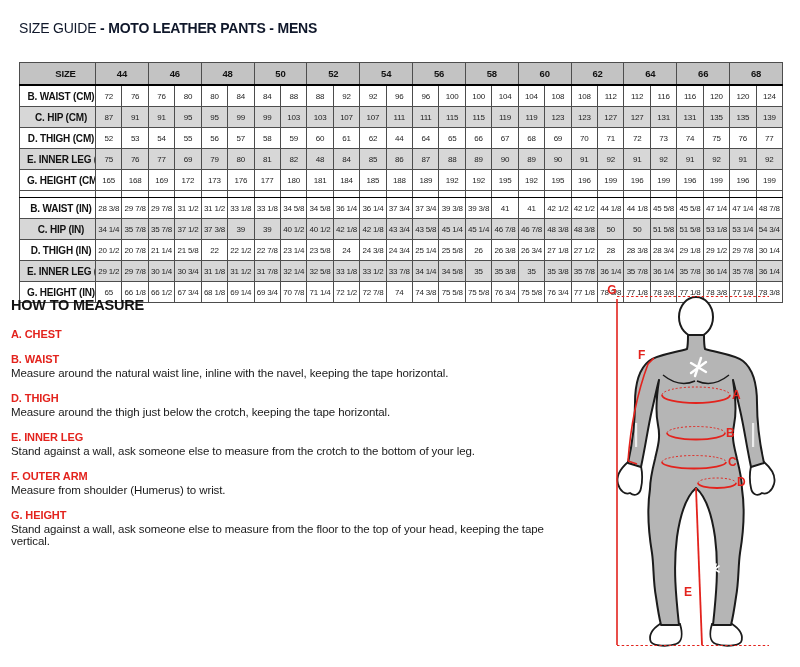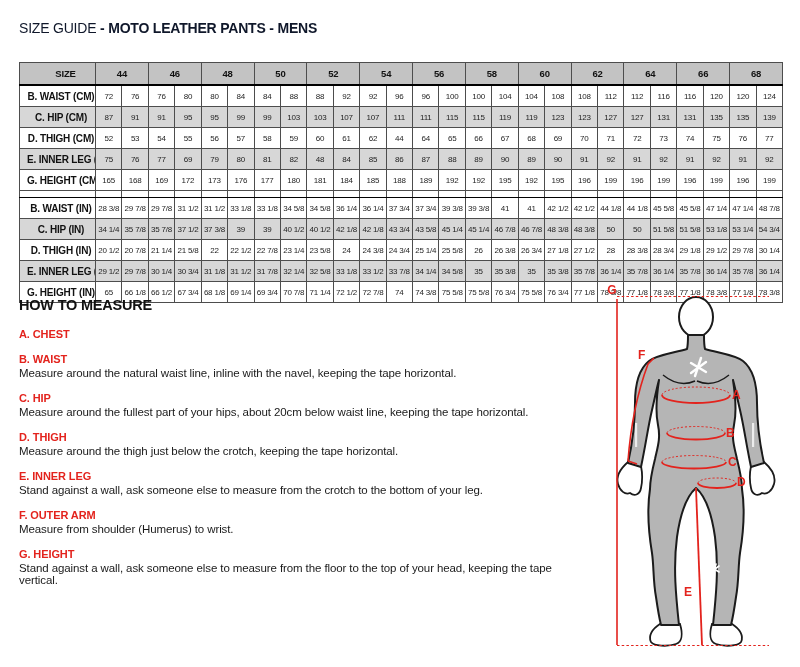--- a/index.html
+++ b/index.html
@@ -30,21 +30,21 @@
     border-bottom:2px solid #000;color:#111;
   }
   .size-table tbody th{
     text-align:center;padding-left:7px;font-size:10px;font-weight:700;color:#111;
   }
   .size-table tr.gray td,.size-table tr.gray th{background:#d7d7d7;}
   .size-table tr.gap td,.size-table tr.gap th{
     height:6px;background:#fff;border-top:1px solid #000;border-bottom:1px solid #000;
   }
   
-  .howto{position:absolute;left:19px;top:297px;width:572px;}
+  .howto{position:absolute;left:11px;top:297px;width:572px;}
   .howto h2{
     font-size:14.5px;margin:0 0 15px 0;color:#111;letter-spacing:-0.2px;font-weight:700;
   }
   .ht-sec{margin-bottom:13px;}
   .ht-label{
     color:#e3231d;font-weight:700;font-size:11px;margin-bottom:2px;letter-spacing:-0.1px;
   }
   .ht-text{font-size:11.5px;color:#1a1a1a;letter-spacing:-0.1px;}
   
   .diagram{position:absolute;left:595px;top:283px;width:195px;height:380px;}
@@ -436,24 +436,20 @@
   <h2>HOW TO MEASURE</h2>
   <div>
       <div class="ht-sec">
         <div class="ht-label">A. CHEST</div>
       </div>
       <div class="ht-sec">
         <div class="ht-label">B. WAIST</div>
         <div class="ht-text">Measure around the natural waist line, inline with the navel, keeping the tape horizontal.</div>
       </div>
       <div class="ht-sec">
-        <div class="ht-label">C. HIP</div>
-        <div class="ht-text">Measure around the fullest part of your hips, about 20cm below waist line, keeping the tape horizontal.</div>
-      </div>
-      <div class="ht-sec">
         <div class="ht-label">D. THIGH</div>
         <div class="ht-text">Measure around the thigh just below the crotch, keeping the tape horizontal.</div>
       </div>
       <div class="ht-sec">
         <div class="ht-label">E. INNER LEG</div>
         <div class="ht-text">Stand against a wall, ask someone else to measure from the crotch to the bottom of your leg.</div>
       </div>
       <div class="ht-sec">
         <div class="ht-label">F. OUTER ARM</div>
         <div class="ht-text">Measure from shoulder (Humerus) to wrist.</div>

